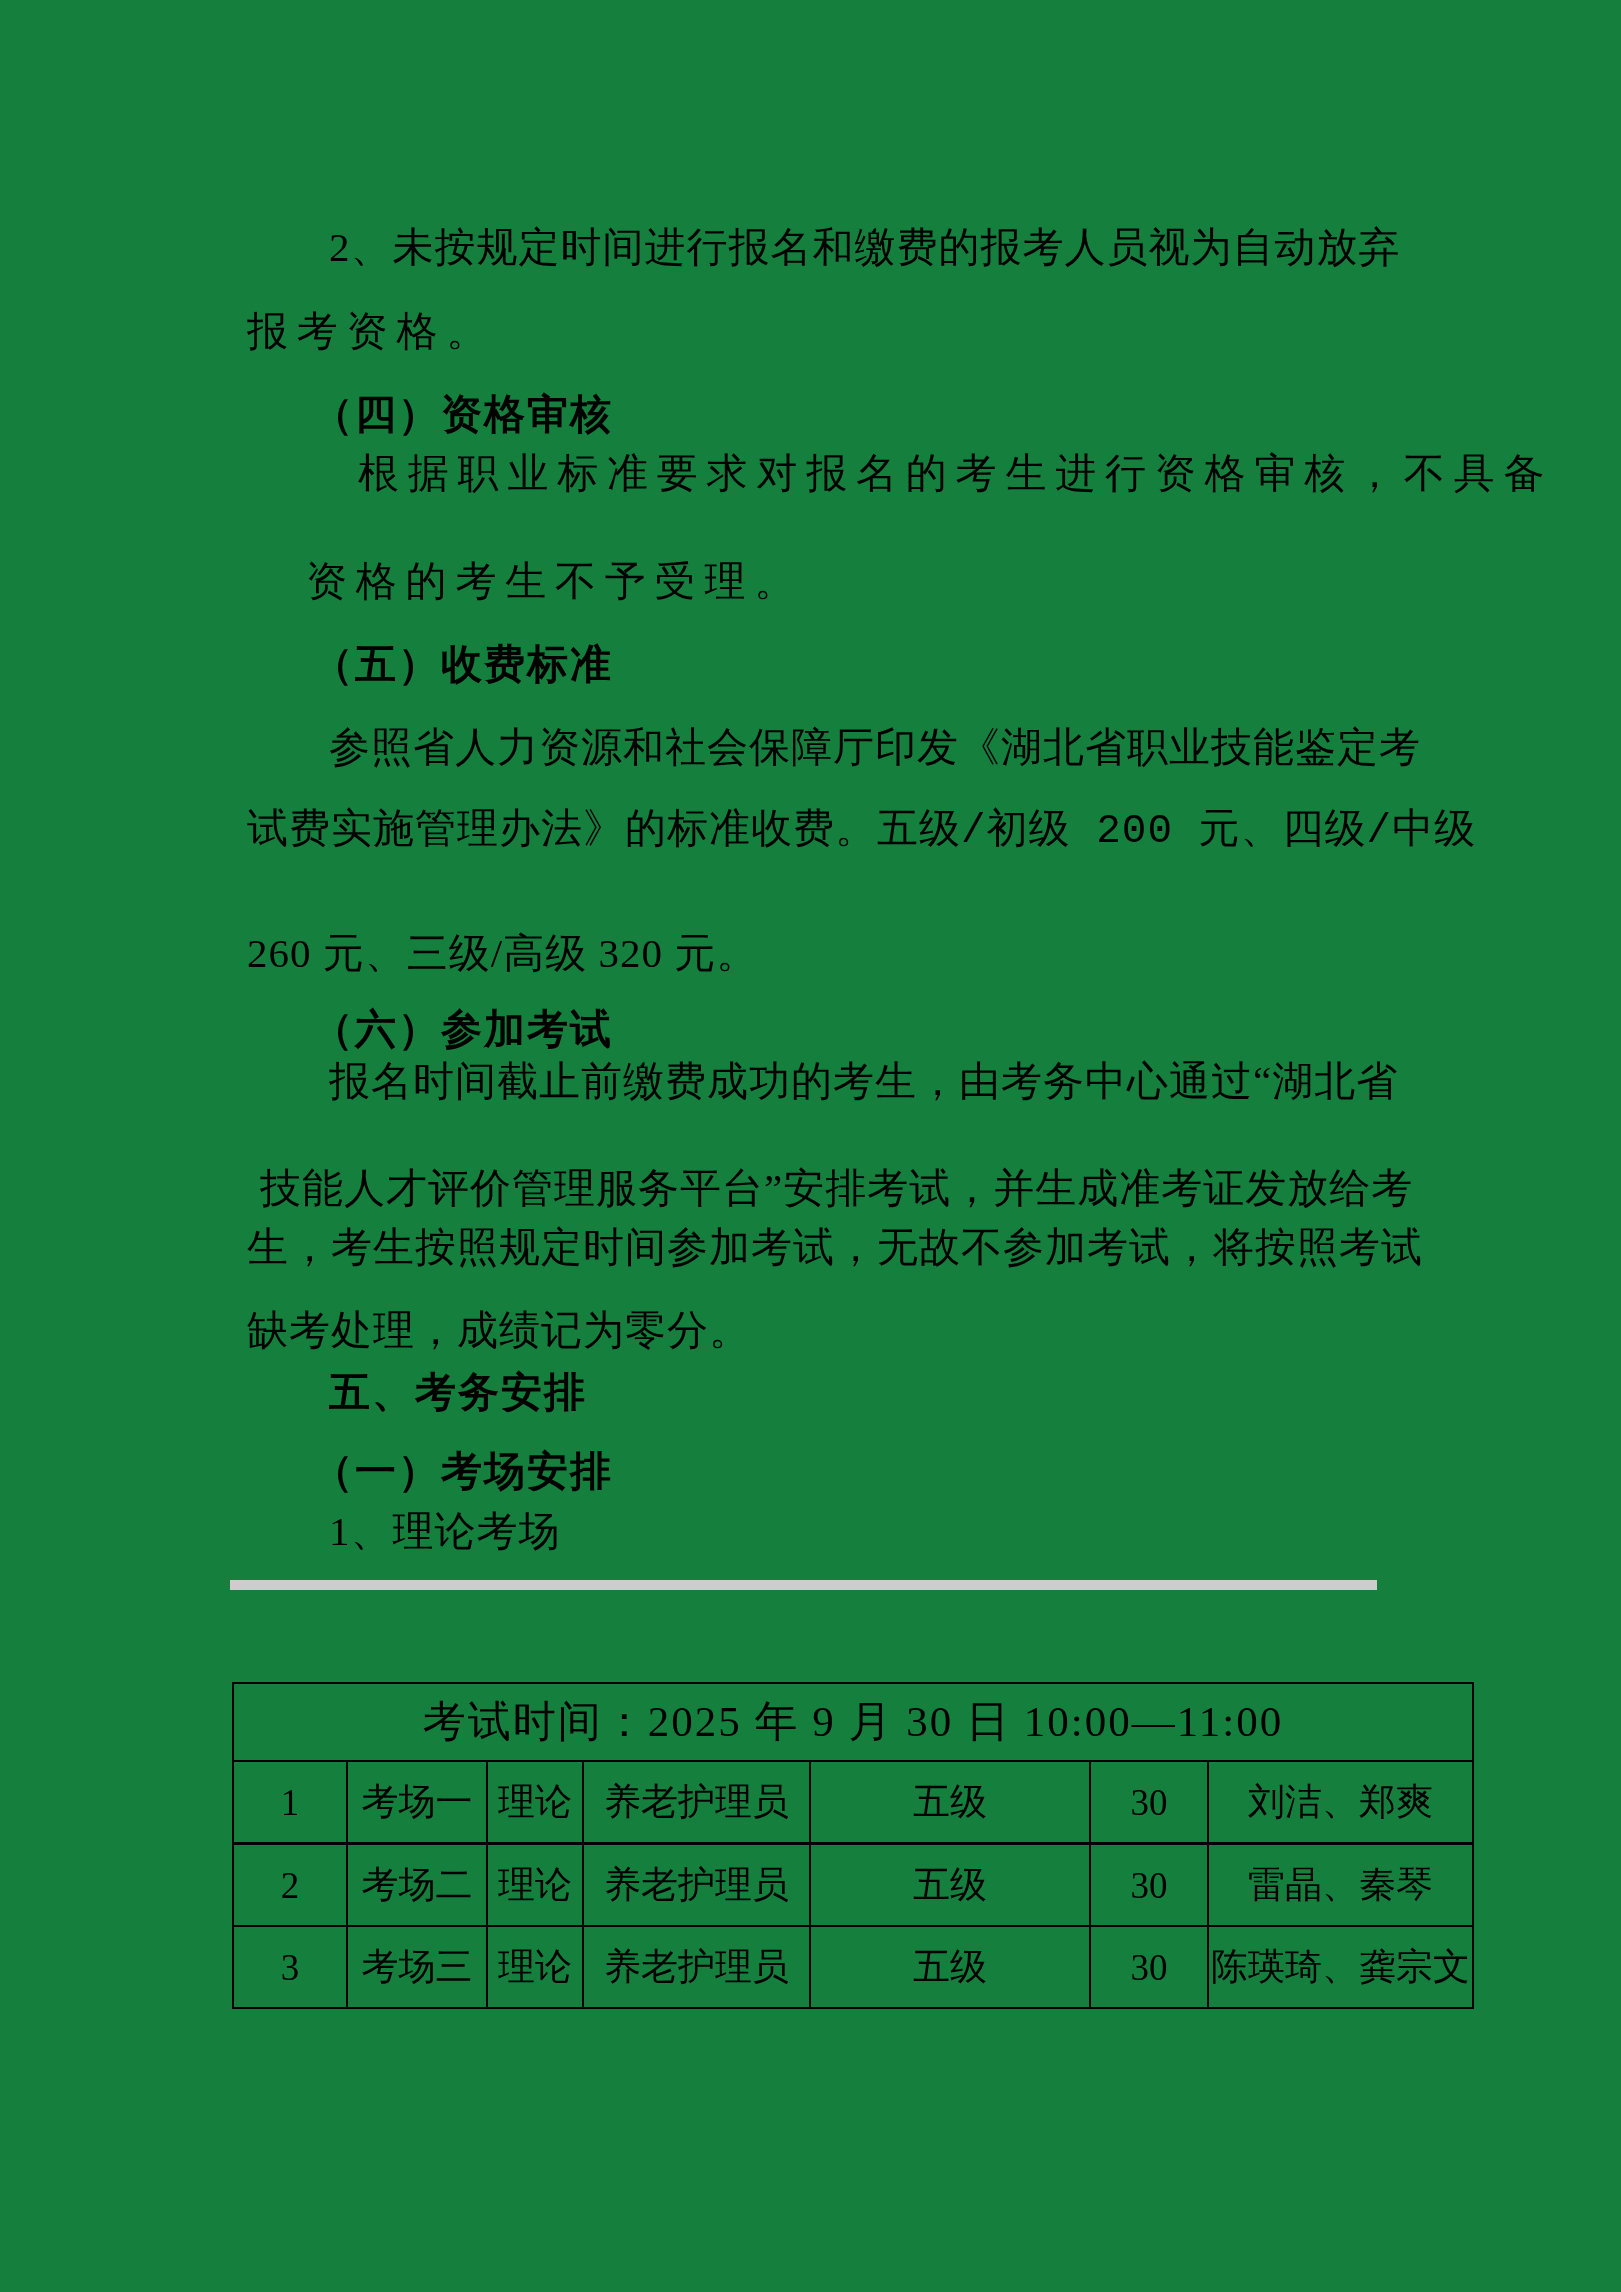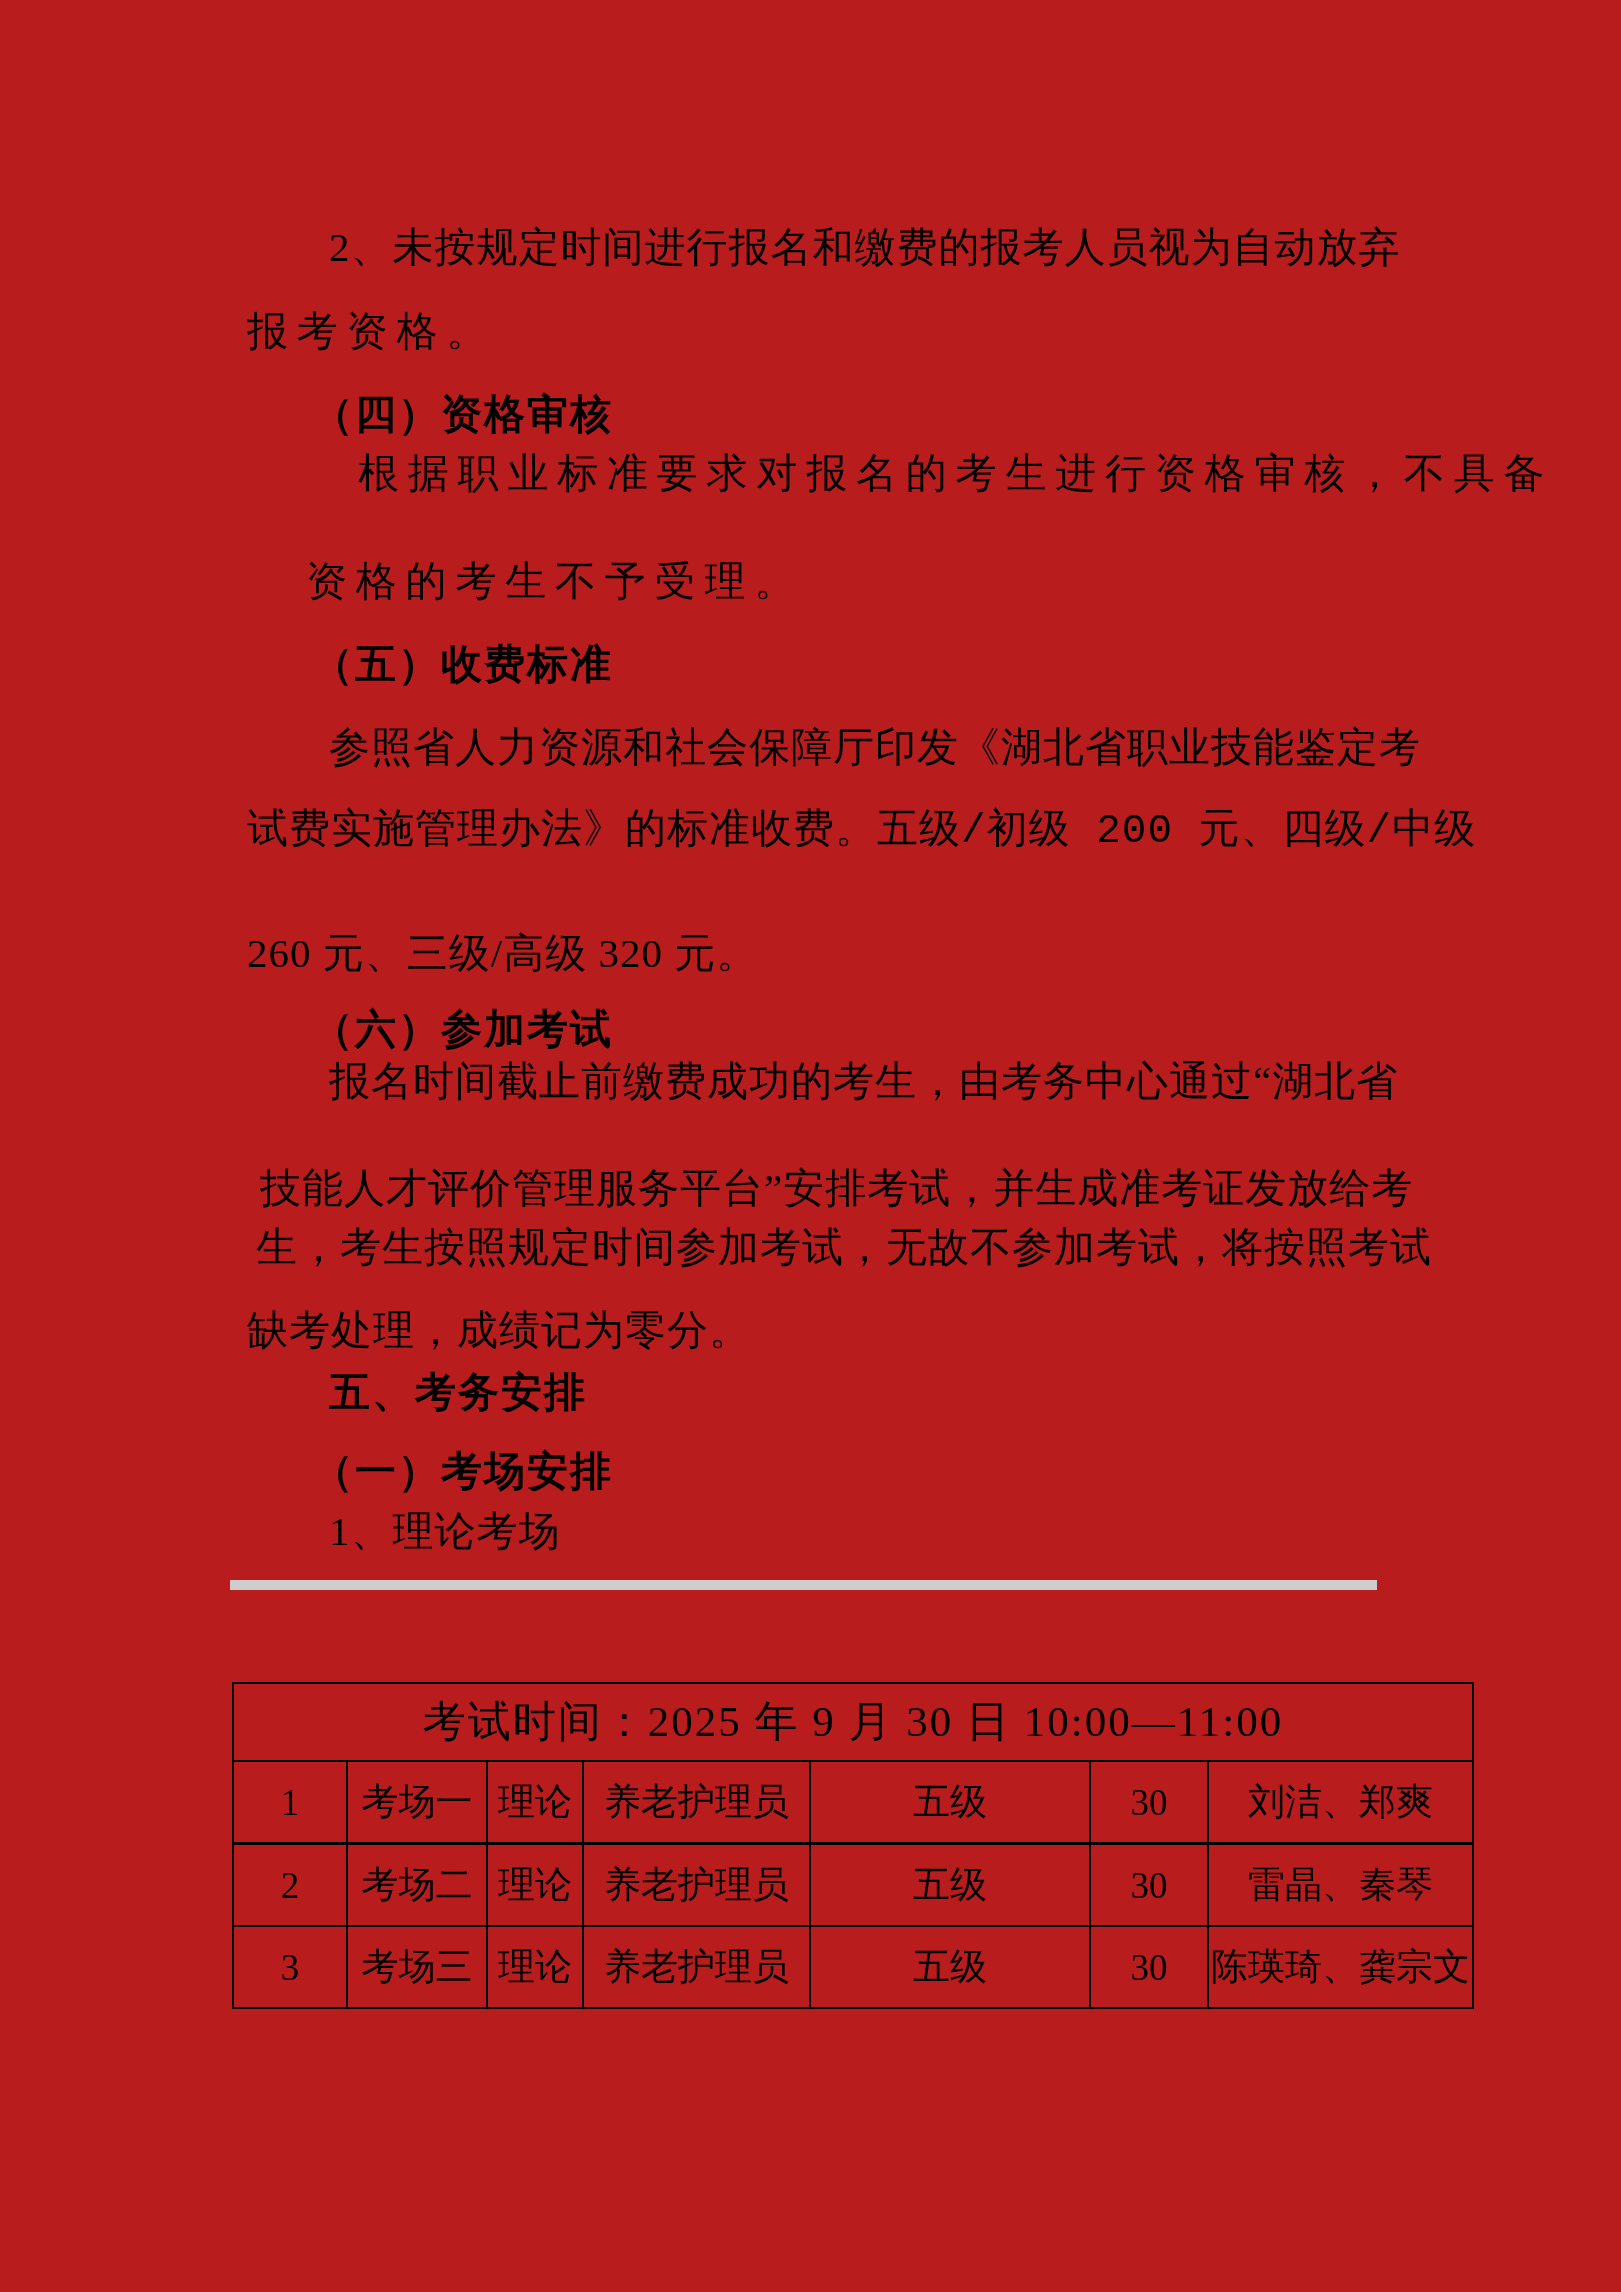--- a/index.html
+++ b/index.html
@@ -1,19 +1,19 @@
 <!DOCTYPE html>
 <html><head>
 <meta charset="utf-8">
 <style>
   html,body { margin:0; padding:0; background:#ffffff; }
   .page {
     position:relative;
     width:1621px; height:2293px;
-    background:#b91c1c;
+    background:#15803d;
     overflow:hidden;
     font-family:"Liberation Serif","DejaVu Serif",serif;
     color:#000;
   }
   .doc-line {
     position:absolute;
     white-space:pre;
     font-size:41px;
     line-height:1.1;
     letter-spacing:1px;
@@ -63,21 +63,21 @@
       <div class="doc-line bold" style="left: 312px; top: 392px;">（四）资格审核</div>
       <div class="doc-line" style="left: 358px; top: 451px; letter-spacing: 8.8px;">根据职业标准要求对报名的考生进行资格审核，不具备</div>
       <div class="doc-line" style="left: 306px; top: 559px; letter-spacing: 8.8px;">资格的考生不予受理。</div>
       <div class="doc-line bold" style="left: 312px; top: 642px;">（五）收费标准</div>
       <div class="doc-line" style="left: 329px; top: 725px;">参照省人力资源和社会保障厅印发《湖北省职业技能鉴定考</div>
       <div class="doc-line" style="left: 247px; top: 809px; font-family: Liberation Mono, monospace;">试费实施管理办法》的标准收费。五级/初级 200 元、四级/中级</div>
       <div class="doc-line" style="left: 247px; top: 892px; margin-top: 39px;">260 元、三级/高级 320 元。</div>
       <div class="doc-line bold" style="left: 312px; top: 975px; margin-top: 32px;">（六）参加考试</div>
       <div class="doc-line" style="left: 329px; top: 1059px;">报名时间截止前缴费成功的考生，由考务中心通过“湖北省</div>
       <div class="doc-line" style="left: 260px; top: 1142px; margin-top: 24px;">技能人才评价管理服务平台”安排考试，并生成准考证发放给考</div>
-      <div class="doc-line" style="left: 256px; top: 1225px;">生，考生按照规定时间参加考试，无故不参加考试，将按照考试</div>
+      <div class="doc-line" style="left: 247px; top: 1225px;">生，考生按照规定时间参加考试，无故不参加考试，将按照考试</div>
       <div class="doc-line" style="left: 247px; top: 1308px;">缺考处理，成绩记为零分。</div>
       <div class="doc-line bold" style="left: 329px; top: 1370px; font-family: Liberation Serif, serif;">五、考务安排</div>
       <div class="doc-line bold" style="left: 312px; top: 1449px;">（一）考场安排</div>
       <div class="doc-line" style="left: 329px; top: 1509px;">1、理论考场</div>
     </div>
 
   <div class="grey-strip"></div>
 
   <table class="exam">
     <colgroup>

